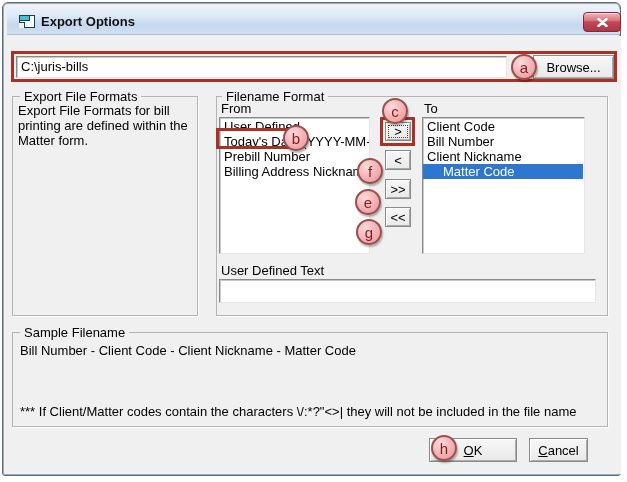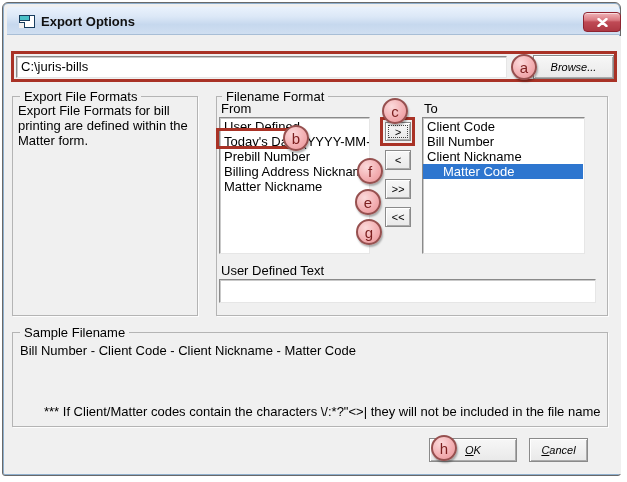--- a/index.html
+++ b/index.html
@@ -26,22 +26,22 @@
   .client { position:absolute; left:5px; top:33px; width:613px; height:438px; background:#f0f0f0; }
 
   
   .lbl { position:absolute; white-space:nowrap; }
   .sunken { position:absolute; background:#fff;
     border:1px solid #8a8a8a; border-right-color:#e6e6e6; border-bottom-color:#e6e6e6;
     box-shadow: inset 1px 1px 0 #c9c9c9; }
   .btn { position:absolute; background:linear-gradient(180deg,#f7f7f7,#e9e9e9);
     border:1px solid #8a8a8a;
     box-shadow: inset 1px 1px 0 #ffffff, inset -1px -1px 0 #ababab;
-    font-family:"Liberation Sans",sans-serif; font-size:11px; color:#000;
-    display:flex; align-items:center; justify-content:center; cursor:pointer;font-style:italic; }
+    font-family:"Liberation Sans",sans-serif; font-size:13px; color:#000;
+    display:flex; align-items:center; justify-content:center; cursor:pointer; }
   .btn span { display:block; }
   .ul-first::first-letter { text-decoration:underline; }
   .focus-inner { position:absolute; inset:2px; border:1px dotted #444; pointer-events:none; }
 
   .groupbox { position:absolute; border:1px solid #b4b4b4; box-shadow:1px 1px 0 #fdfdfd; }
   .grouplabel { position:absolute; background:#f0f0f0; padding:0 4px; white-space:nowrap; }
 
   .listbox { position:absolute; background:#fff; overflow:hidden;
     border:1px solid #8a8a8a; border-right-color:#e6e6e6; border-bottom-color:#e6e6e6;
     box-shadow: inset 1px 1px 0 #c9c9c9; padding:1px 0 0 2px; }
@@ -88,21 +88,20 @@
 <span class="grouplabel" style="left:222px; top:89px;">Filename Format</span>
 
 <span class="lbl" style="left:221px; top:101px;">From</span>
 <span class="lbl" style="left:424px; top:101px;">To</span>
 
 <div class="listbox" style="left:219px; top:117px; width:151px; height:137px;">
     <div class="list-item">User Defined</div>
     <div class="list-item">Today's Date (YYYY-MM-DD)</div>
     <div class="list-item">Prebill Number</div>
     <div class="list-item">Billing Address Nickname</div>
-    <div class="list-item">Matter Nickname</div>
   </div>
 <div class="listbox" style="left:422px; top:117px; width:163px; height:137px;">
     <div class="list-item">Client Code</div>
     <div class="list-item">Bill Number</div>
     <div class="list-item">Client Nickname</div>
     <div class="list-item selected">Matter Code</div>
   </div>
 
 <button class="btn" style="left:385px; top:122px; width:26px; height:19px;">
   <span>&gt;</span>
@@ -117,21 +116,21 @@
 <button class="btn" style="left:385px; top:207px; width:26px; height:20px;">
   <span>&lt;&lt;</span>
 </button>
 
 <span class="lbl" style="left:221px; top:263px;">User Defined Text</span>
 <div class="sunken" style="left:219px; top:279px; width:377px; height:24px; line-height:22px; padding-left:4px;"></div>
 
 <div class="groupbox" style="left:12px; top:332px; width:596px; height:95px;"></div>
 <span class="grouplabel" style="left:20px; top:325px;">Sample Filename</span>
 <span class="note-text" style="left:20px; top:343px;">Bill Number - Client Code - Client Nickname - Matter Code</span>
-<span class="note-text" style="left:20px; top:404px;margin-left:24px;">*** If Client/Matter codes contain the characters \/:*?"&lt;&gt;|  they will not be included in the file name</span>
+<span class="note-text" style="left:20px; top:404px;">*** If Client/Matter codes contain the characters \/:*?"&lt;&gt;|  they will not be included in the file name</span>
 
 <button class="btn" style="left:429px; top:438px; width:88px; height:24px;">
   <span class="ul-first">OK</span>
 </button>
 <button class="btn" style="left:529px; top:438px; width:59px; height:24px;">
   <span class="ul-first">Cancel</span>
 </button>
 
 <div class="ann-box" style="left:11px; top:51px; width:606px; height:31px;"></div>
 <div class="ann-box" style="left:216px; top:128px; width:82px; height:21px;"></div>

